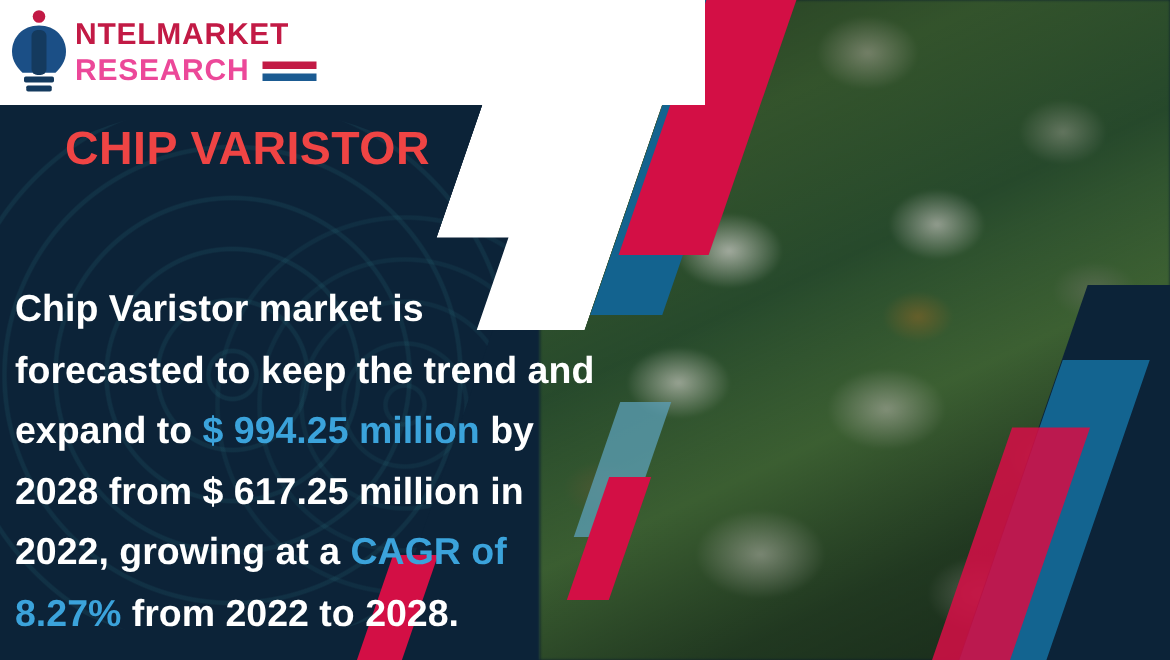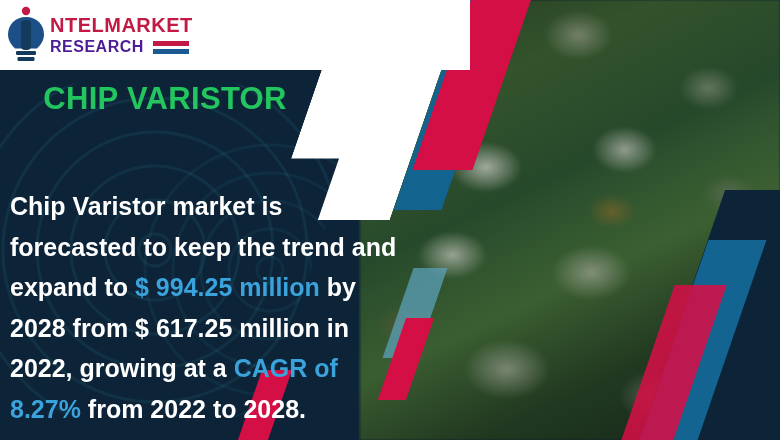--- a/index.html
+++ b/index.html
@@ -210,24 +210,24 @@
     font-weight: bold;
     letter-spacing: 0.5px;
     color: #c21a45;
   }
   .logo-line2row {
     display: flex;
     align-items: center;
     margin-top: 4px;
   }
   .logo-line2 {
-    font-size: 16px;
+    font-size: 20px;
     font-weight: bold;
     letter-spacing: 0.5px;
-    color: #4c1d95;
+    color: #ec4899;
   }
   .flagbars {
     margin-left: 9px;
     display: flex;
     flex-direction: column;
     gap: 3px;
   }
   .flagbar {
     width: 36px;
     height: 5px;
@@ -236,21 +236,21 @@
   .flagbar.blue { background: #1b5b92; }
 
   
   .title {
     position: absolute;
     top: 80px;
     left: 0;
     width: 330px;
     z-index: 5;
     text-align: center;
-    color: #22c55e;
+    color: #ef4444;
     font-size: 31px;
     font-weight: bold;
     line-height: 1.22;
     letter-spacing: 0.3px;
   }
   .body-text {
     position: absolute;
     top: 186px;
     left: 10px;
     width: 400px;

